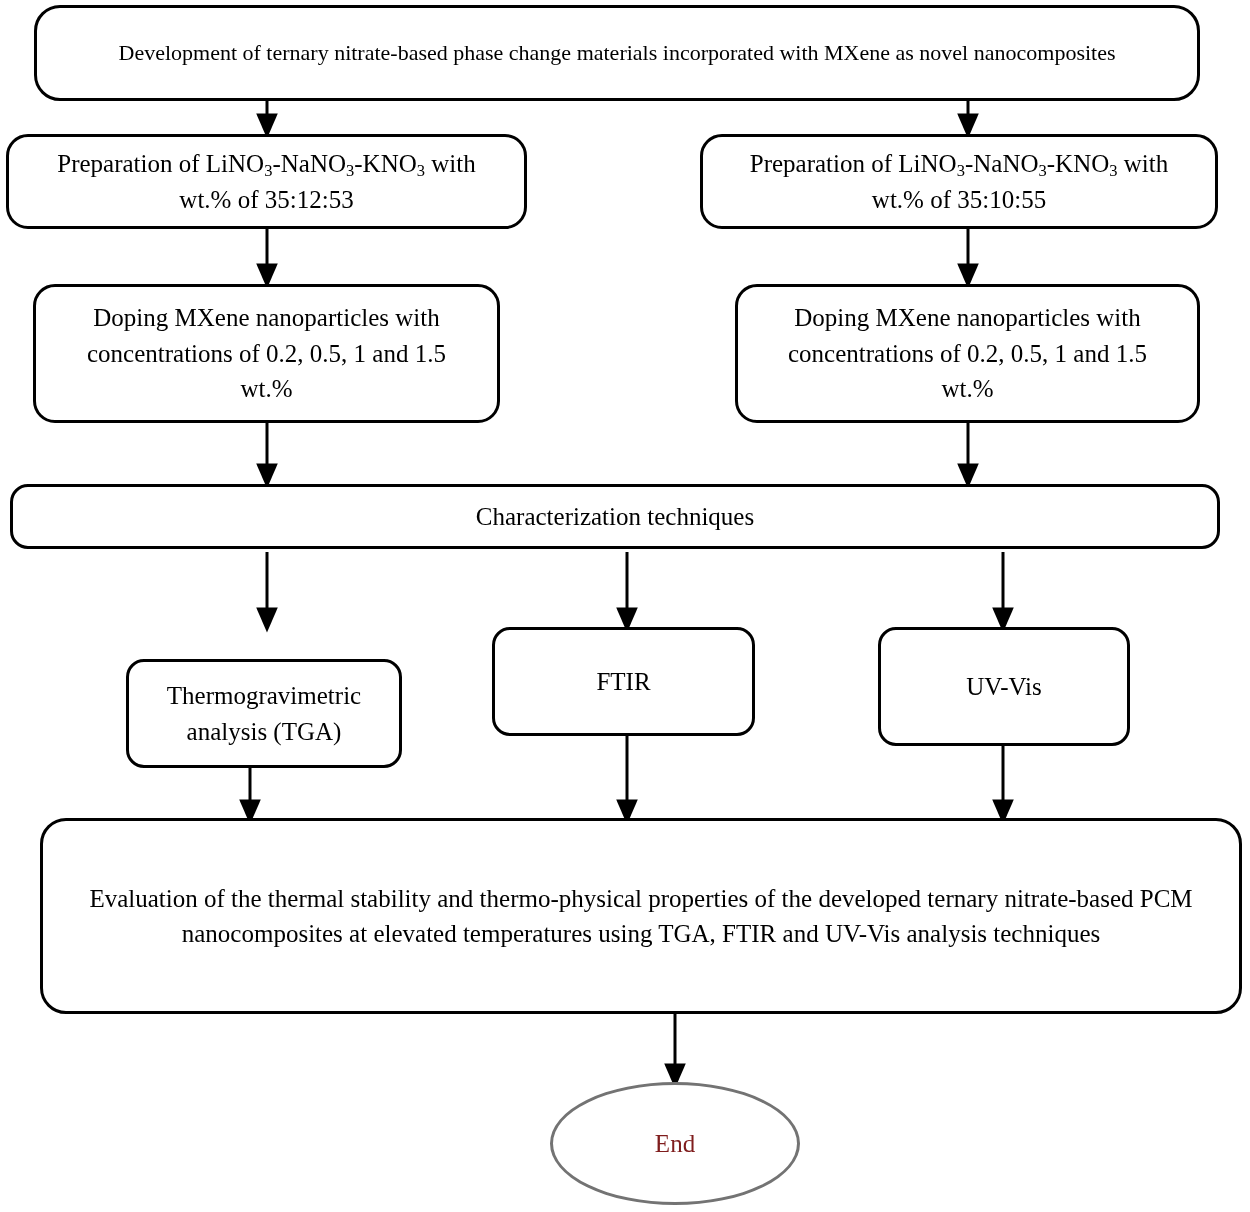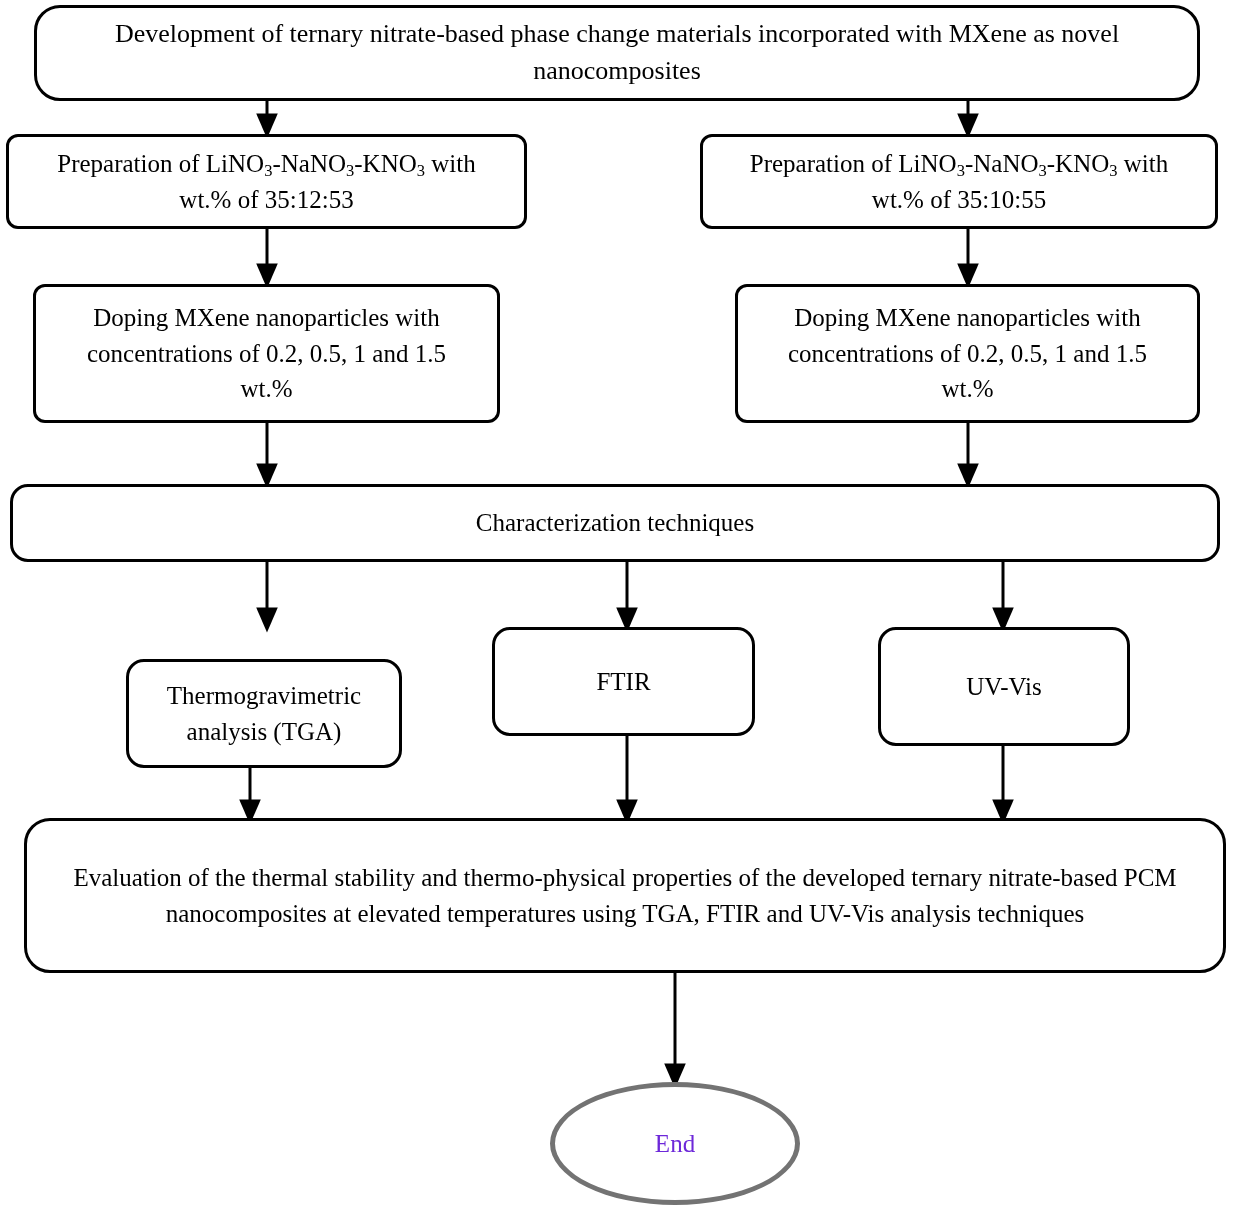--- a/index.html
+++ b/index.html
@@ -24,39 +24,39 @@
     background: #ffffff;
     display: flex;
     align-items: center;
     justify-content: center;
     text-align: center;
     color: #000000;
     line-height: 1.42;
     padding: 4px 10px;
   }
   .node.rounded-lg { border-radius: 26px; }
-  .node.rounded-md { border-radius: 12px; }
+  .node.rounded-md { border-radius: 22px; }
   .node.rounded-sm { border-radius: 18px; }
   .node .txt {
     display: block;
     width: 100%;
   }
   .ellipse-node {
     position: absolute;
     box-sizing: border-box;
-    border: 5px solid #737373;
+    border: 3px solid #737373;
     border-radius: 50%;
     background: #ffffff;
     display: flex;
     align-items: center;
     justify-content: center;
     text-align: center;
-    color: #6d28d9;
-  }
-  .fs-26 { font-size: 26px; }
+    color: #7f1d1d;
+  }
+  .fs-26 { font-size: 22px; }
   .fs-25 { font-size: 25px; }
   svg.edges {
     position: absolute;
     left: 0;
     top: 0;
     width: 1250px;
     height: 1212px;
     pointer-events: none;
   }
   sub {
@@ -162,40 +162,40 @@
   </div>
 
   <div class="node rounded-md fs-25" style="left:735px; top:284px; width:465px; height:139px;">
     <span class="txt">
       <span>Doping MXene nanoparticles with</span><br>
       <span>concentrations of 0.2, 0.5, 1 and 1.5</span><br>
       <span>wt.%</span>
     </span>
   </div>
 
-  <div class="node rounded-sm fs-25" style="left:10px; top:484px; width:1210px; height:78px;">
+  <div class="node rounded-sm fs-25" style="left:10px; top:484px; width:1210px; height:65px;">
     <span class="txt">Characterization techniques</span>
   </div>
 
   <div class="node rounded-sm fs-25" style="left:126px; top:627px; width:276px; height:109px;margin-top:32px;">
     <span class="txt">
       <span>Thermogravimetric</span><br>
       <span>analysis (TGA)</span>
     </span>
   </div>
 
   <div class="node rounded-sm fs-25" style="left:492px; top:627px; width:263px; height:109px;">
     <span class="txt">FTIR</span>
   </div>
 
   <div class="node rounded-sm fs-25" style="left:878px; top:627px; width:252px; height:119px;">
     <span class="txt">UV-Vis</span>
   </div>
 
-  <div class="node rounded-lg fs-25" style="left:24px; top:818px; width:1202px; height:155px;">
+  <div class="node rounded-lg fs-25" style="left:40px; top:818px; width:1202px; height:196px;">
     <span class="txt">
       <span>Evaluation of the thermal stability and thermo-physical properties of the developed ternary</span>
       <span>nitrate-based PCM nanocomposites at elevated temperatures using TGA, FTIR and UV-Vis</span>
       <span>analysis techniques</span>
     </span>
   </div>
 
   <div class="ellipse-node fs-25" style="left:550px; top:1082px; width:250px; height:123px;">
     <span>End</span>
   </div>

